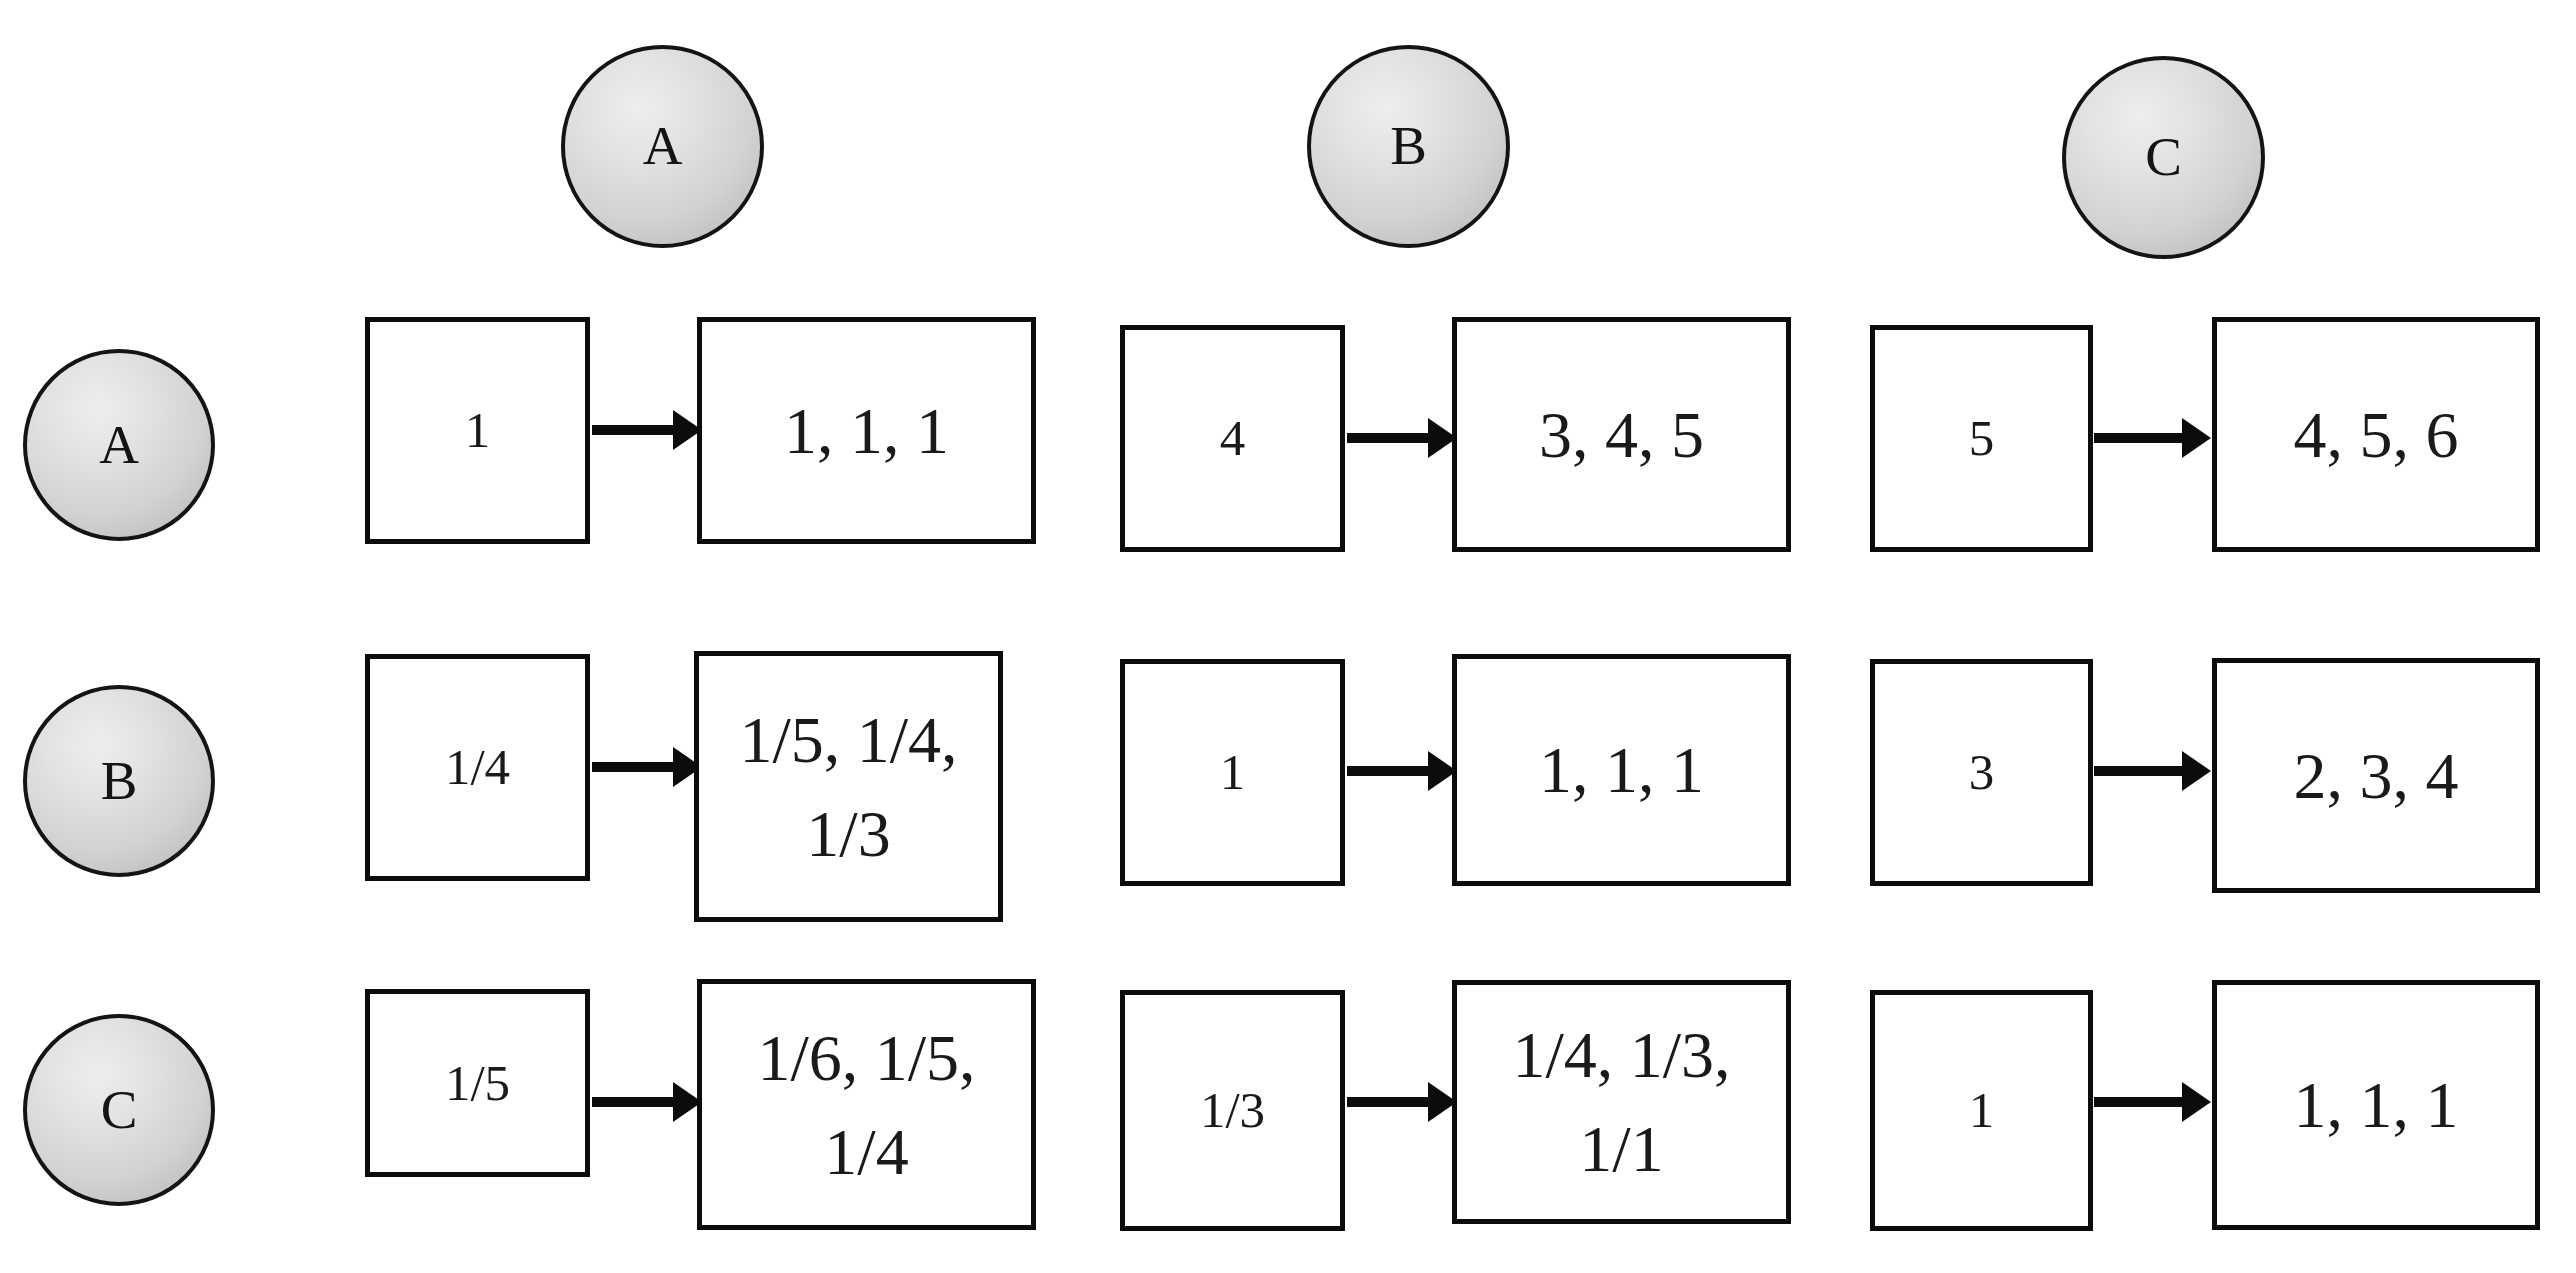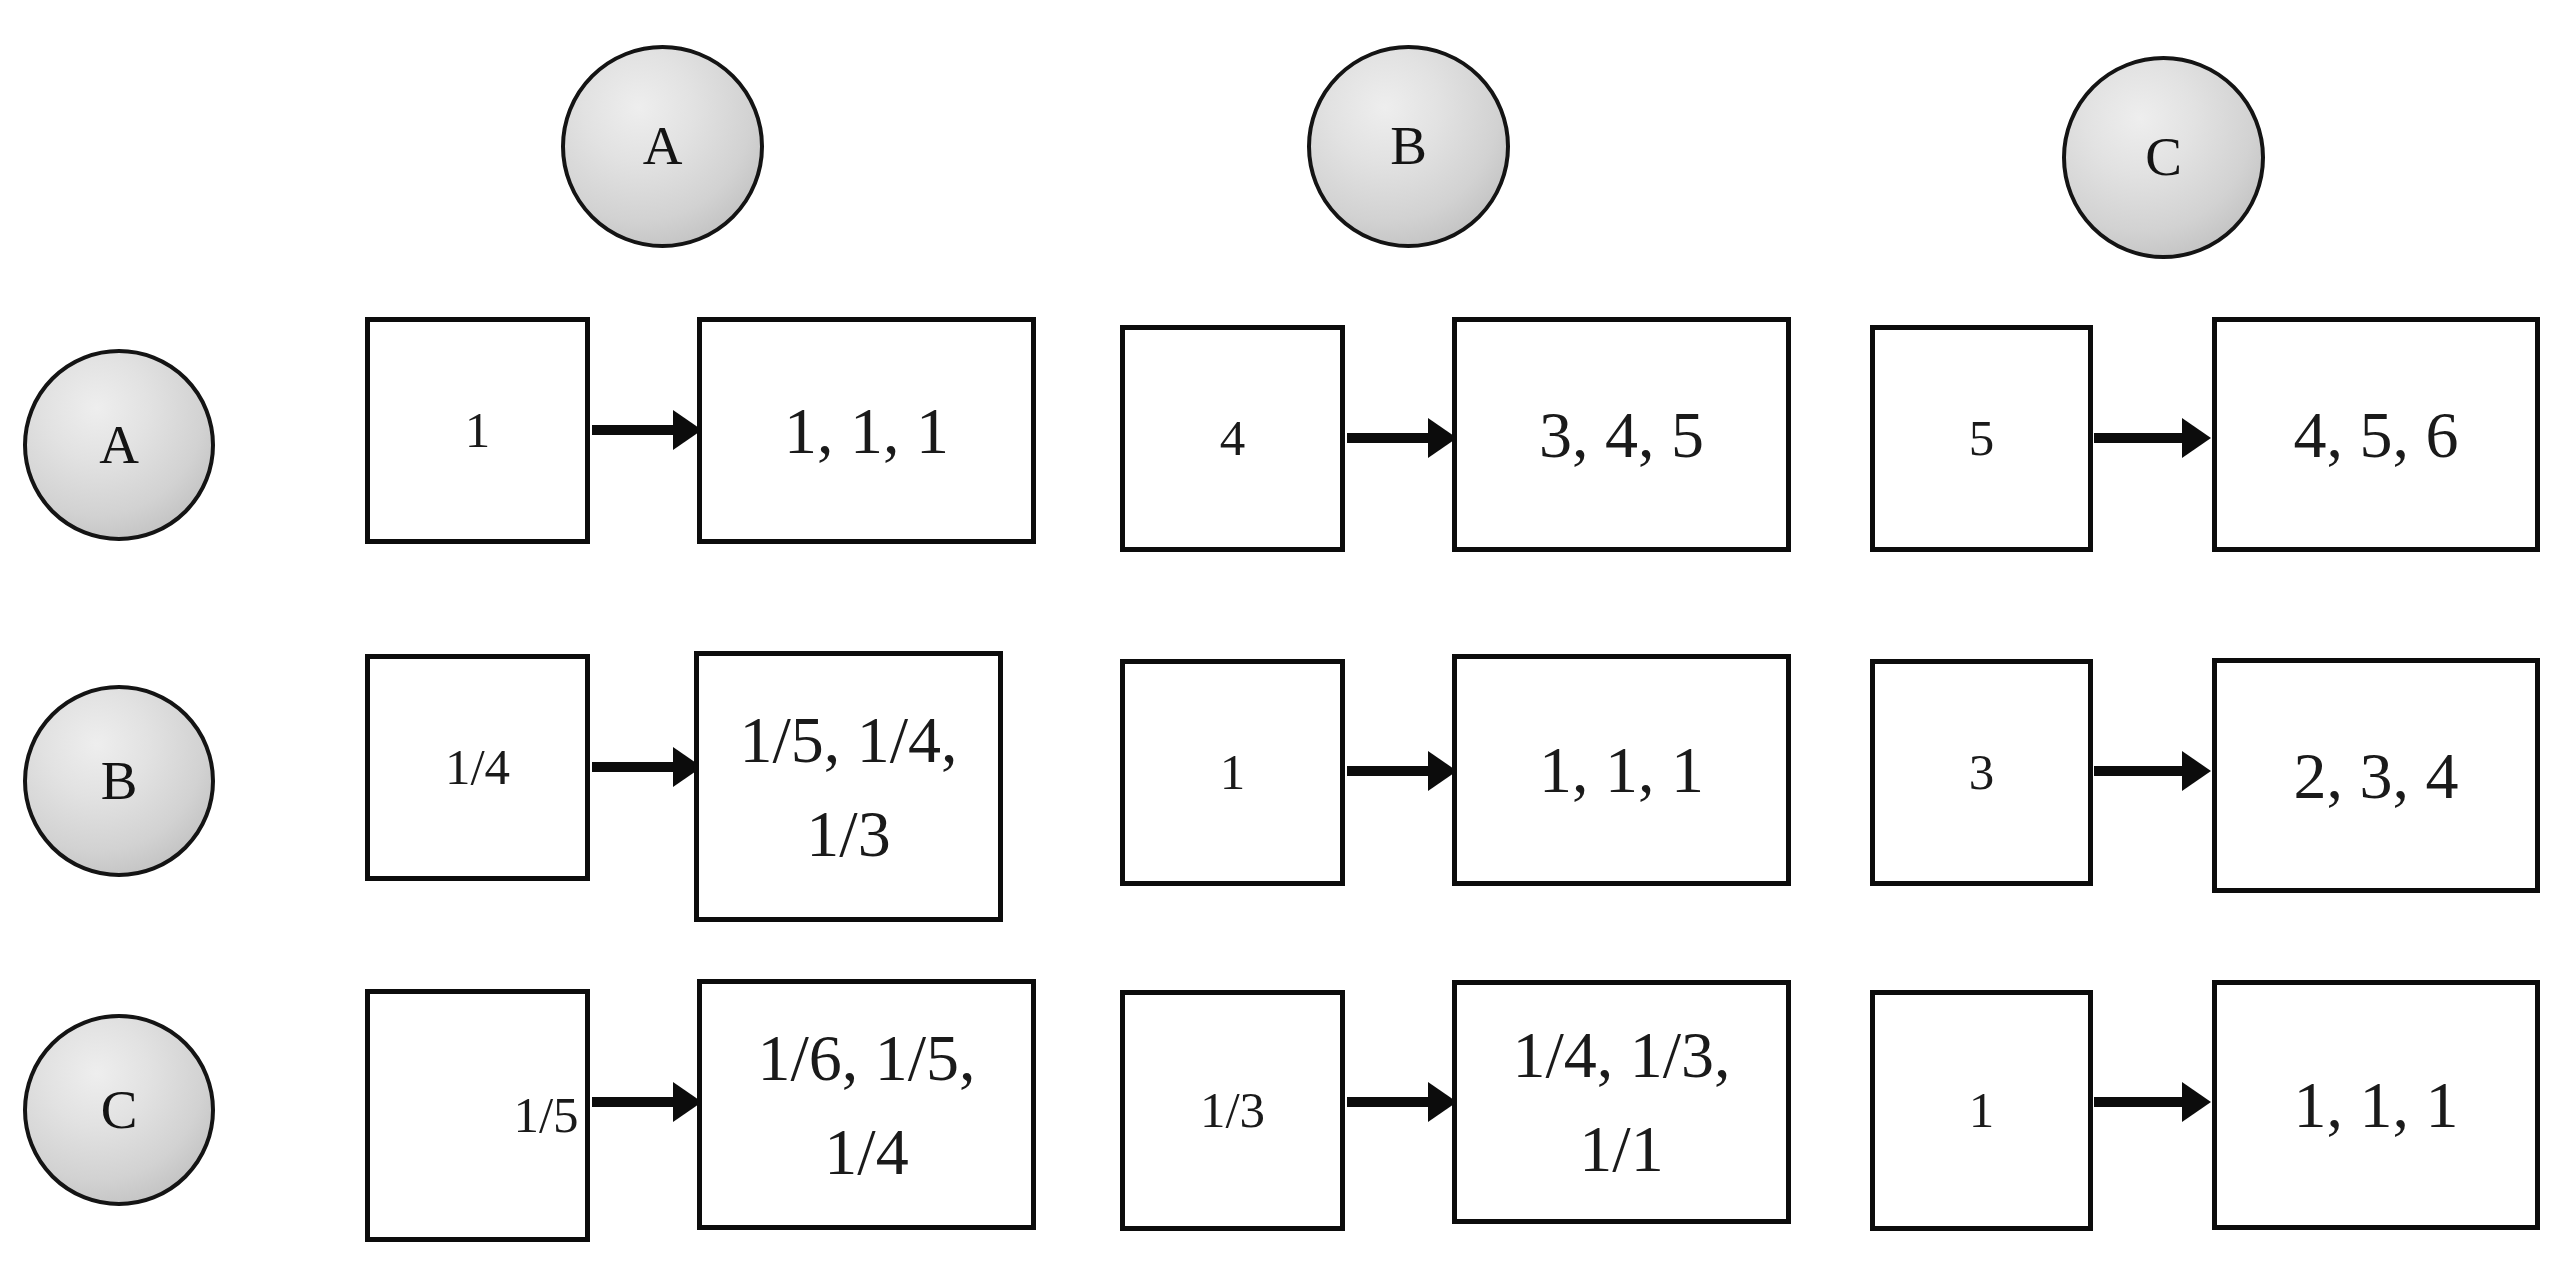--- a/index.html
+++ b/index.html
@@ -175,21 +175,21 @@
     <span class="box-text">3</span>
   </div>
   <div class="arrow" style="left:2094px; top:771px; width:119px;">
     <div class="shaft" style="width:90px;"></div>
     <div class="head" style="left:88px;"></div>
   </div>
   <div class="cell-box box-large" style="left:2212px; top:645px; width:328px; height:235px;margin-top:13px;">
     <span class="box-text">2, 3, 4</span>
   </div>
 
-  <div class="cell-box box-small" style="left:365px; top:989px; width:225px; height:253px;justify-content:flex-end;">
+  <div class="cell-box box-small" style="left:365px; top:989px; width:225px; height:188px;">
     <span class="box-text">1/5</span>
   </div>
   <div class="arrow" style="left:592px; top:1102px; width:110px;">
     <div class="shaft" style="width:82px;"></div>
     <div class="head" style="left:81px;"></div>
   </div>
   <div class="cell-box box-large" style="left:697px; top:979px; width:339px; height:251px;">
     <span class="box-text">1/6, 1/5,
 1/4</span>
   </div>

